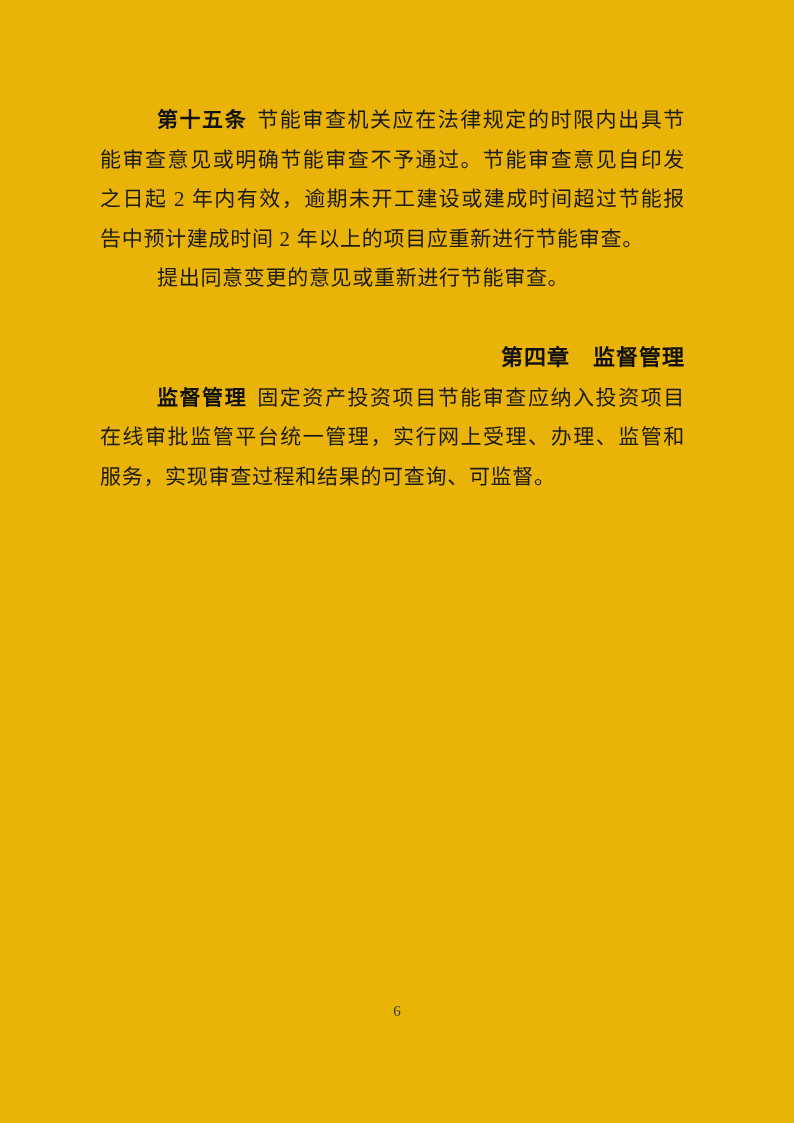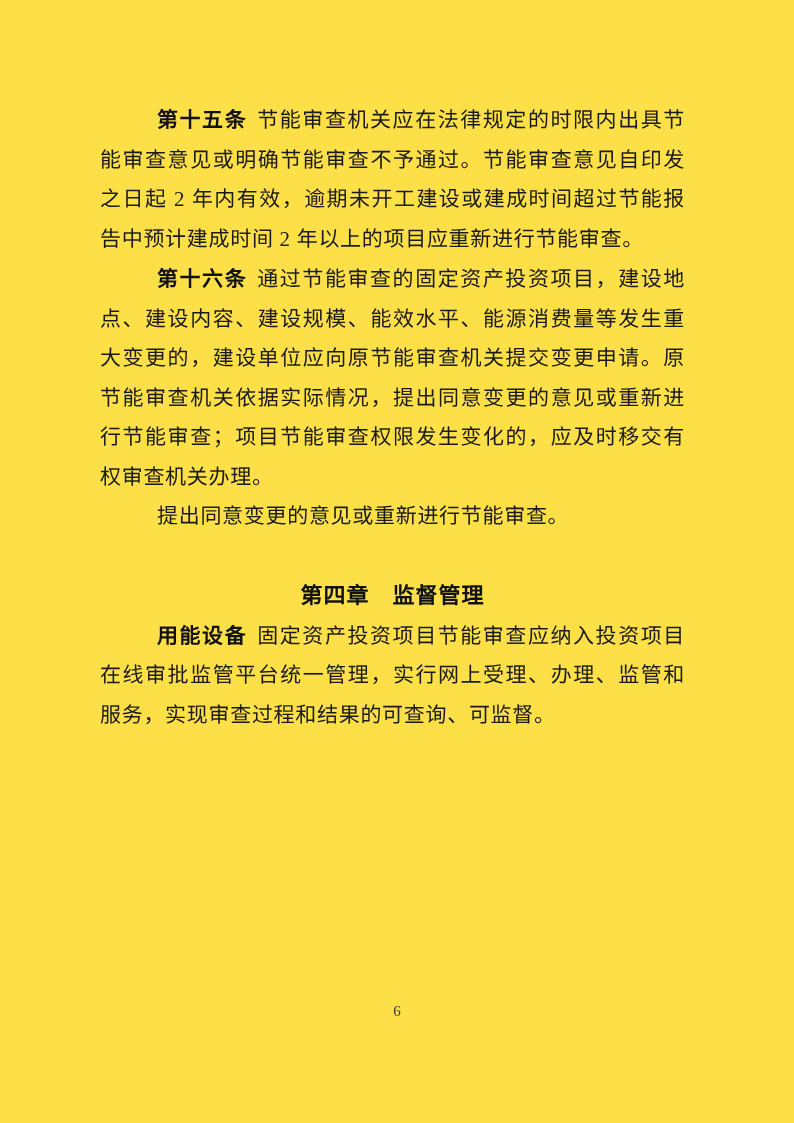--- a/index.html
+++ b/index.html
@@ -4,21 +4,21 @@
 <style>
   html, body {
     margin: 0;
     padding: 0;
     background: #ffffff;
   }
   .page {
     position: relative;
     width: 794px;
     height: 1123px;
-    background: #fde047;
+    background: #eab308;
     overflow: hidden;
     font-family: "Liberation Serif", "DejaVu Serif", serif;
     color: #1a1a1a;
   }
   .content {
     position: absolute;
     left: 100px;
     top: 100px;
     width: 585px;
   }
@@ -38,21 +38,21 @@
     margin-right: 10px;
     color: #111111;
   }
   h2.chapter {
     margin: 39.5px 0 0 0;
     font-family: "Liberation Sans", "DejaVu Sans", sans-serif;
     font-weight: 700;
     font-size: 22px;
     line-height: 39.5px;
     letter-spacing: 1px;
-    text-align: center;
+    text-align: right;
     color: #111111;
   }
   .page-number {
     position: absolute;
     top: 1001px;
     left: 0;
     width: 100%;
     text-align: center;
     font-size: 15px;
     line-height: 20px;
@@ -60,26 +60,25 @@
   }
 </style>
 </head>
 <body>
 
 <div class="page">
   <div class="content">
 
     <p class="para"><span class="article-label">第十五条</span><span class="article-text">节能审查机关应在法律规定的时限内出具节能审查意见或明确节能审查不予通过。节能审查意见自印发之日起 2 年内有效，逾期未开工建设或建成时间超过节能报告中预计建成时间 2 年以上的项目应重新进行节能审查。</span></p>
 
-    <p class="para"><span class="article-label">第十六条</span><span class="article-text">通过节能审查的固定资产投资项目，建设地点、建设内容、建设规模、能效水平、能源消费量等发生重大变更的，建设单位应向原节能审查机关提交变更申请。原节能审查机关依据实际情况，提出同意变更的意见或重新进行节能审查；项目节能审查权限发生变化的，应及时移交有权审查机关办理。</span></p>
 
 
     <p class="para">提出同意变更的意见或重新进行节能审查。</p>
 
     <h2 class="chapter">第四章　监督管理</h2>
 
-    <p class="para"><span class="article-label">用能设备</span><span class="article-text">固定资产投资项目节能审查应纳入投资项目在线审批监管平台统一管理，实行网上受理、办理、监管和服务，实现审查过程和结果的可查询、可监督。</span></p>
+    <p class="para"><span class="article-label">监督管理</span><span class="article-text">固定资产投资项目节能审查应纳入投资项目在线审批监管平台统一管理，实行网上受理、办理、监管和服务，实现审查过程和结果的可查询、可监督。</span></p>
 
 
   </div>
 
   <div class="page-number">6</div>
 </div>
 
 </body></html>

